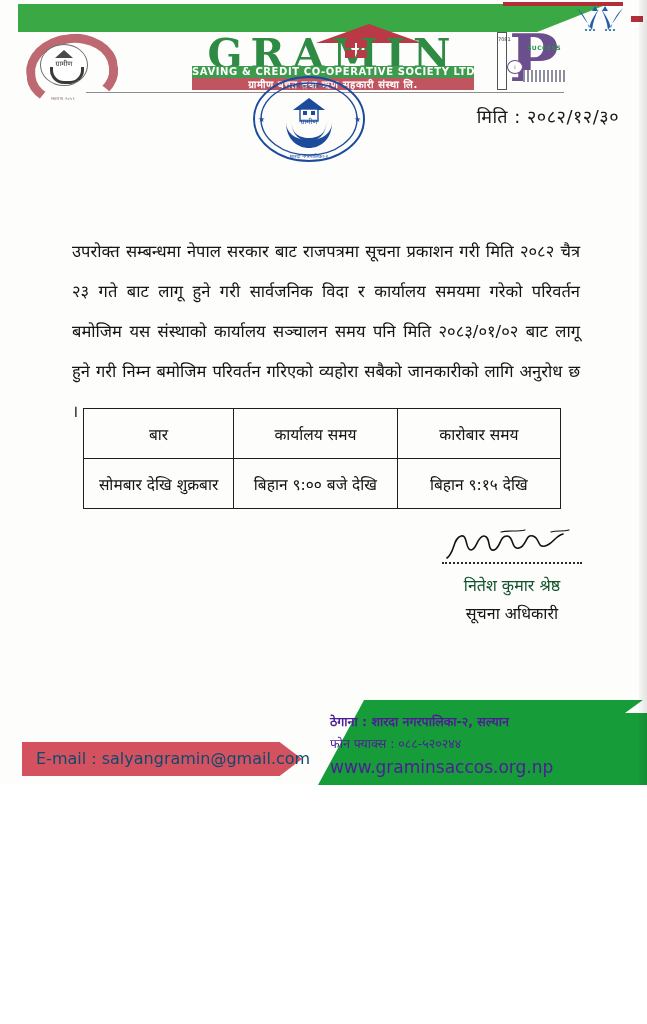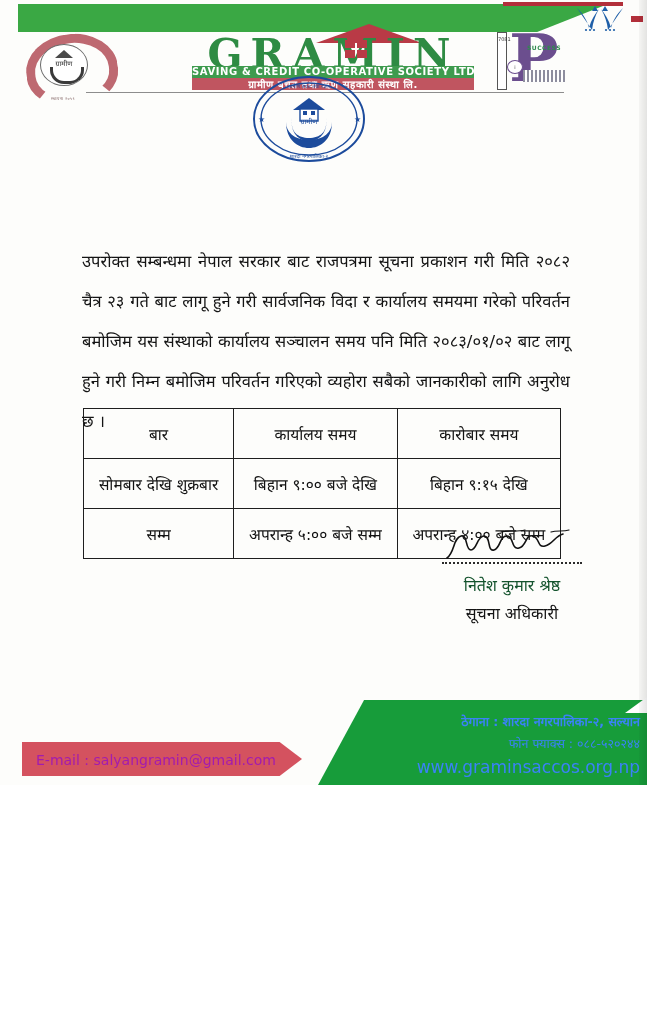--- a/index.html
+++ b/index.html
@@ -286,21 +286,21 @@
     position: absolute;
     left: 68px;
     top: 228px;
     width: 516px;
     font-size: 16.5px;
     line-height: 40px;
     color: #141414;
     text-align: justify;
     text-justify: inter-word;
   }
-  .body-text p { margin: 14px; }
+  .body-text p { margin: 4px; }
 
   
   .tbl {
     position: absolute;
     left: 83px;
     top: 408px;
     width: 478px;
     border-collapse: collapse;
   }
   .tbl td, .tbl th {
@@ -363,42 +363,42 @@
     width: 22px;
     height: 16px;
     background: #ffffff;
     clip-path: polygon(100% 0, 100% 100%, 0 100%);
   }
   .footer-lines {
     position: absolute;
     left: 330px;
     bottom: 6px;
     width: 310px;
-    text-align: right;
-    color: #3b82f6;
+    text-align: left;
+    color: #4c1d95;
   }
   .f-addr { font-size: 12.5px; line-height: 22px; font-weight: bold; }
   .f-phone { font-size: 12.5px; line-height: 22px; font-weight: normal; }
   .f-web { font-size: 17px; line-height: 24px; }
 
   .footer-red {
     position: absolute;
     left: 22px;
     bottom: 9px;
     width: 280px;
     height: 34px;
     background: #d4525f;
     clip-path: polygon(0 0, 92% 0, 100% 50%, 92% 100%, 0 100%);
   }
   .footer-email {
     position: absolute;
     left: 36px;
     bottom: 17px;
-    font-size: 14px;
-    color: #a21caf;
+    font-size: 16px;
+    color: #0c4a6e;
   }
   .scan-edge {
     position: absolute;
     right: 0;
     top: 0;
     width: 8px;
     height: 1024px;
     background: linear-gradient(90deg, rgba(0,0,0,0.03), rgba(0,0,0,0.10));
   }
 </style>
@@ -474,45 +474,41 @@
       <text x="59" y="50" text-anchor="middle" font-size="7" fill="#1c4b9c" font-family="DejaVu Sans, sans-serif">ग्रामीण</text>
       <text x="59" y="84" text-anchor="middle" font-size="5" fill="#1c4b9c" font-family="DejaVu Sans, sans-serif">शारदा नगरपालिका-२</text>
       <text x="59" y="14" text-anchor="middle" font-size="5" fill="#1c4b9c" font-family="DejaVu Sans, sans-serif">ग्रामीण बचत तथा २३ण</text>
       <g fill="#1c4b9c">
         <text x="8" y="48" font-size="8">★</text>
         <text x="104" y="48" font-size="8">★</text>
       </g>
     </svg>
   </div>
 
+  <div class="date-line">मिति : २०८२/१२/३०</div>
 
 
   <div class="body-text">
     <p>उपरोक्त सम्बन्धमा नेपाल सरकार बाट राजपत्रमा सूचना प्रकाशन गरी मिति २०८२ चैत्र २३ गते बाट लागू हुने गरी सार्वजनिक विदा र कार्यालय समयमा गरेको परिवर्तन बमोजिम यस संस्थाको कार्यालय सञ्चालन समय पनि मिति २०८३/०१/०२ बाट लागू हुने गरी निम्न बमोजिम परिवर्तन गरिएको व्यहोरा सबैको जानकारीको लागि अनुरोध छ ।</p>
   </div>
 
   <table class="tbl">
     <thead>
       <tr>
         <th class="c1">बार</th>
         <th class="c2">कार्यालय समय</th>
         <th class="c3">कारोबार समय</th>
       </tr>
     </thead>
     <tbody>
       <tr>
         <td>सोमबार देखि शुक्रबार</td>
         <td>बिहान ९:०० बजे देखि</td>
         <td>बिहान ९:१५ देखि</td>
       </tr>
-      <tr>
-        <td>सम्म</td>
-        <td>अपरान्ह ५:०० बजे सम्म</td>
-        <td>अपरान्ह ४:०० बजे सम्म</td>
-      </tr>
     </tbody>
   </table>
 
   <div class="sig-wrap">
     <div class="sig-scribble">
       <svg width="130" height="34" viewBox="0 0 130 34">
         <path d="M6 30 C14 24, 12 10, 20 8 C27 6, 24 22, 30 22 C36 22, 36 8, 43 8 C50 8, 46 24, 53 22 C60 20, 58 8, 66 8 C73 8, 70 22, 78 20 C86 18, 84 6, 92 8 C99 10, 96 20, 104 18 C112 16, 114 8, 122 6" fill="none" stroke="#111" stroke-width="1.6" stroke-linecap="round"></path>
         <path d="M60 4 C68 2, 76 4, 84 2" fill="none" stroke="#111" stroke-width="1.2" stroke-linecap="round"></path>
         <path d="M110 4 C116 2, 122 4, 128 2" fill="none" stroke="#111" stroke-width="1.2" stroke-linecap="round"></path>
       </svg>

